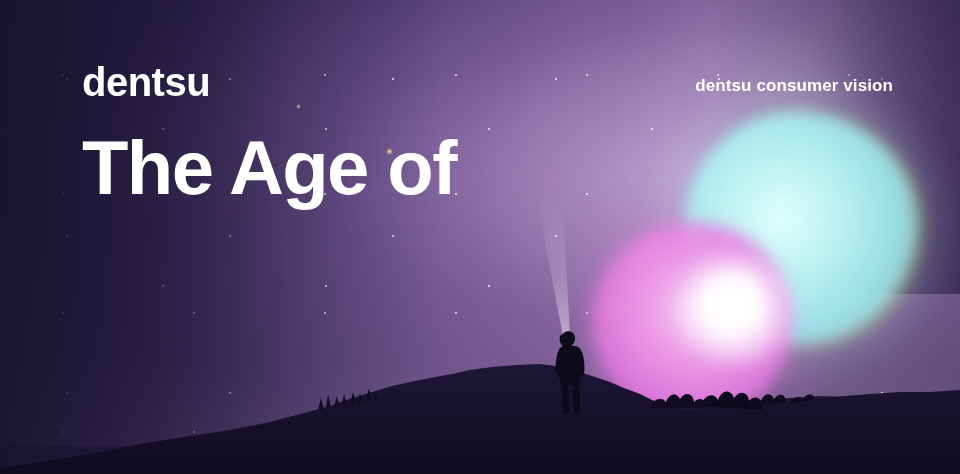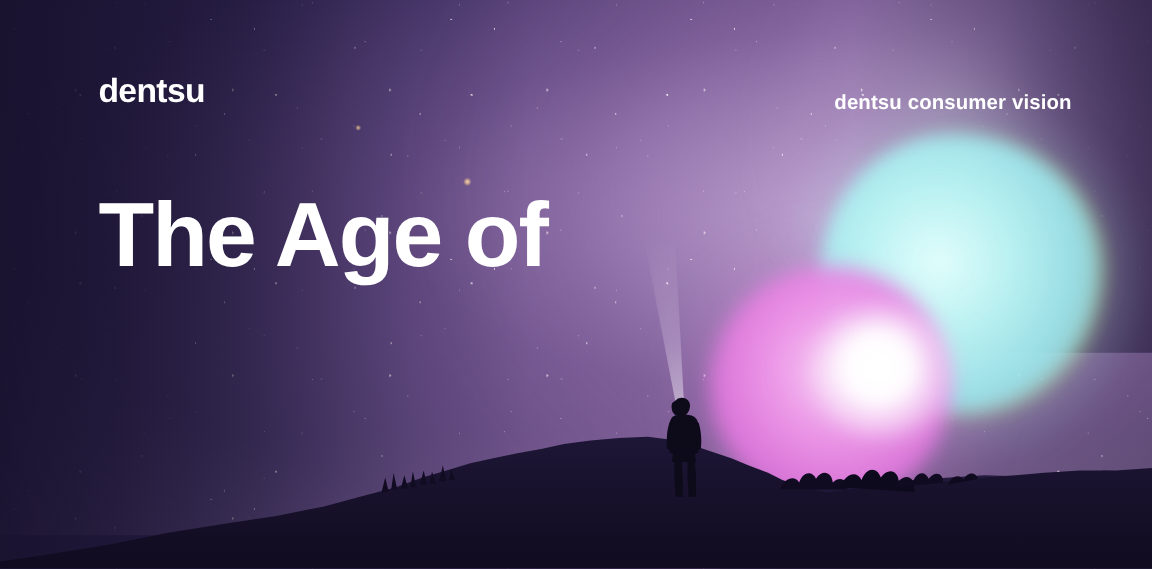--- a/index.html
+++ b/index.html
@@ -196,40 +196,40 @@
   }
 
   
   .ground { position: absolute; left: 0; bottom: 0; width: 960px; height: 130px; }
   .ground svg { display: block; }
 
   
   .logo {
     position: absolute;
     left: 82px; top: 62px;
-    font-size: 28px;
+    font-size: 40px;
     font-weight: 700;
     letter-spacing: -0.5px;
     color: #ffffff;
     line-height: 1;
     text-align: right;
   }
   .tagline {
     position: absolute;
     right: 67px; top: 76px;
     font-size: 17px;
     font-weight: 700;
     letter-spacing: .1px;
     color: #ffffff;
     white-space: nowrap;
     margin-left: 36px;
   }
   .headline {
     position: absolute;
-    left: 82px; top: 156px;
+    left: 82px; top: 127px;
     margin: 0;
     font-size: 76px;
     font-weight: 700;
     line-height: 81px;
     letter-spacing: -1.6px;
     color: #ffffff;
   }
   .headline span { display: block; }
 </style>
 </head>

